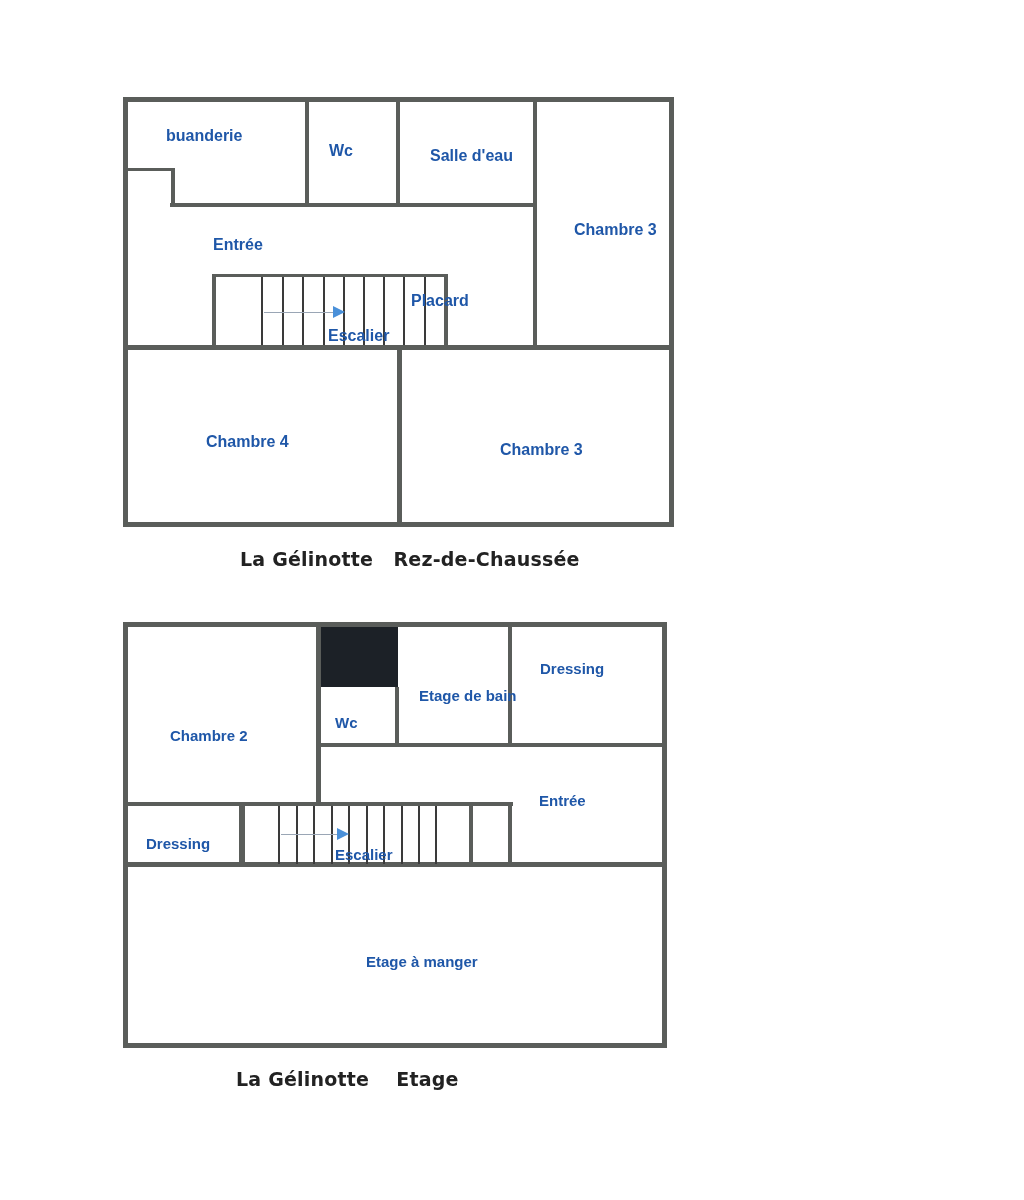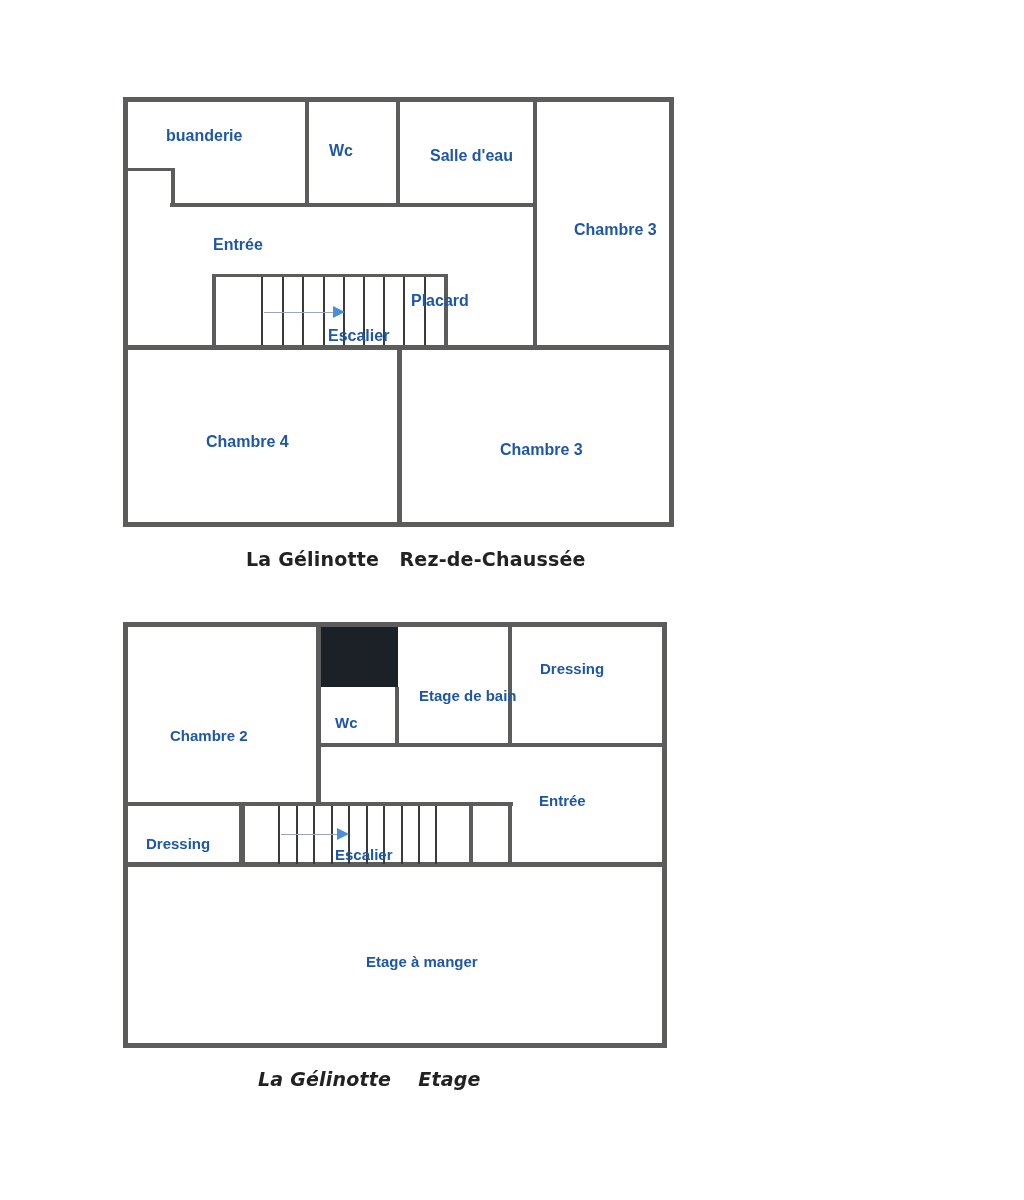--- a/index.html
+++ b/index.html
@@ -60,21 +60,21 @@
     <span class="label" style="left:166px;top:127px;">buanderie</span>
     <span class="label" style="left:329px;top:142px;">Wc</span>
     <span class="label" style="left:430px;top:147px;">Salle d'eau</span>
     <span class="label" style="left:574px;top:221px;">Chambre 3</span>
     <span class="label" style="left:213px;top:236px;">Entrée</span>
     <span class="label" style="left:363px;top:292px;padding-left:48px;">Placard</span>
     <span class="label" style="left:328px;top:327px;">Escalier</span>
     <span class="label" style="left:198px;top:433px;margin-left:8px;">Chambre 4</span>
     <span class="label" style="left:500px;top:441px;">Chambre 3</span>
 
-    <span class="caption" style="left:246px;top:548px;white-space:pre;">La Gélinotte   Rez-de-Chaussée</span>
+    <span class="caption" style="left:240px;top:548px;white-space:pre;">La Gélinotte   Rez-de-Chaussée</span>
   </div>
 
   <div>
 
     <div class="w" style="left:123px;top:622px;width:544px;height:5px;"></div>
     <div class="w" style="left:123px;top:622px;width:5px;height:426px;"></div>
     <div class="w" style="left:662px;top:622px;width:5px;height:426px;"></div>
     <div class="w" style="left:123px;top:1043px;width:544px;height:5px;"></div>
 
     <div class="dark" style="left:320px;top:627px;width:78px;height:60px;"></div>
@@ -105,15 +105,15 @@
 
     <span class="label sm" style="left:540px;top:660px;">Dressing</span>
     <span class="label sm" style="left:419px;top:687px;">Etage de bain</span>
     <span class="label sm" style="left:335px;top:714px;">Wc</span>
     <span class="label sm" style="left:170px;top:727px;">Chambre 2</span>
     <span class="label sm" style="left:539px;top:792px;">Entrée</span>
     <span class="label sm" style="left:146px;top:835px;">Dressing</span>
     <span class="label sm" style="left:335px;top:846px;">Escalier</span>
     <span class="label sm" style="left:366px;top:953px;">Etage à manger</span>
 
-    <span class="caption" style="left:258px;top:1068px;white-space:pre;font-style:italic;">La Gélinotte    Etage</span>
+    <span class="caption" style="left:236px;top:1068px;white-space:pre;">La Gélinotte    Etage</span>
   </div>
 </div>
 
 </body></html>

